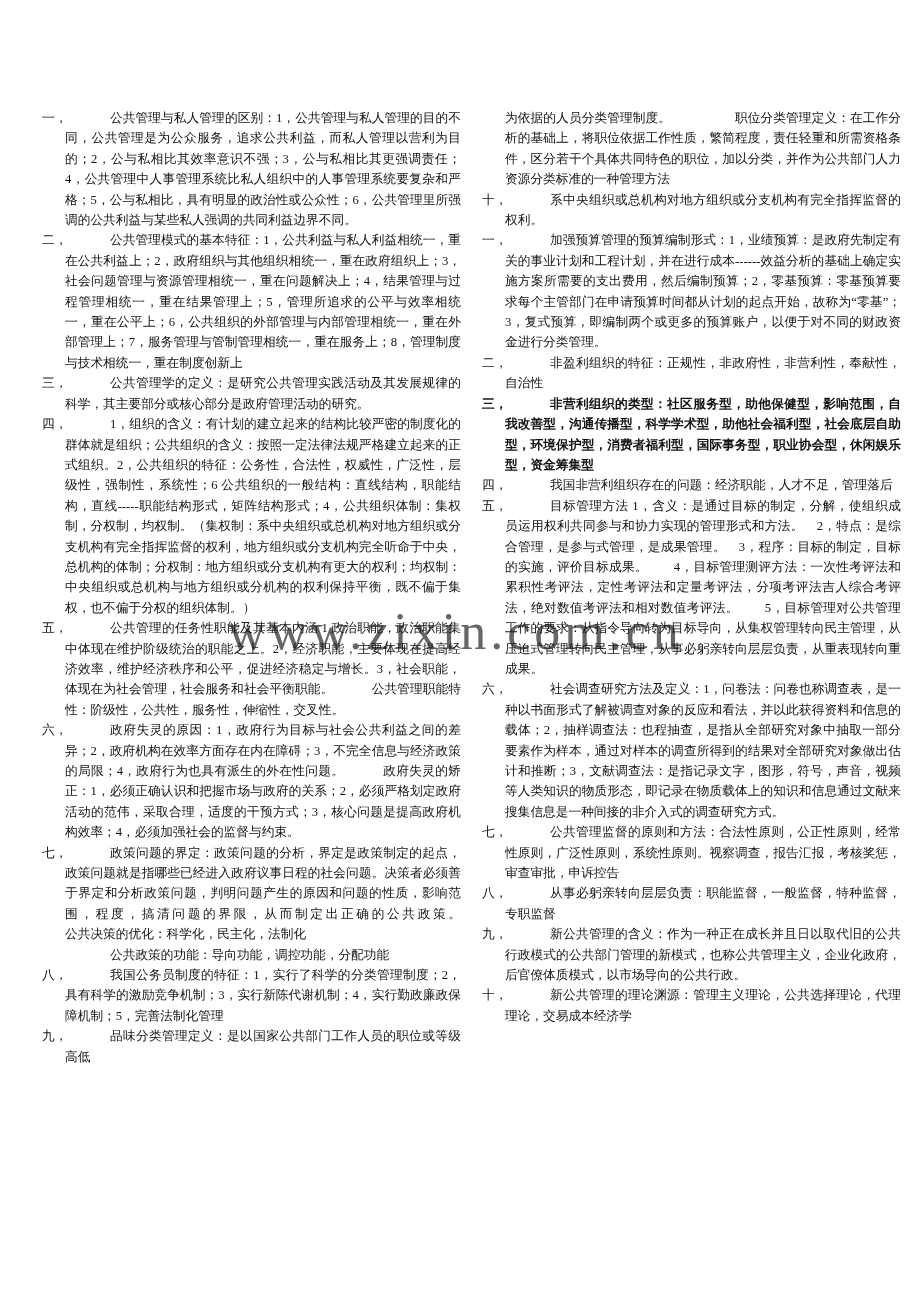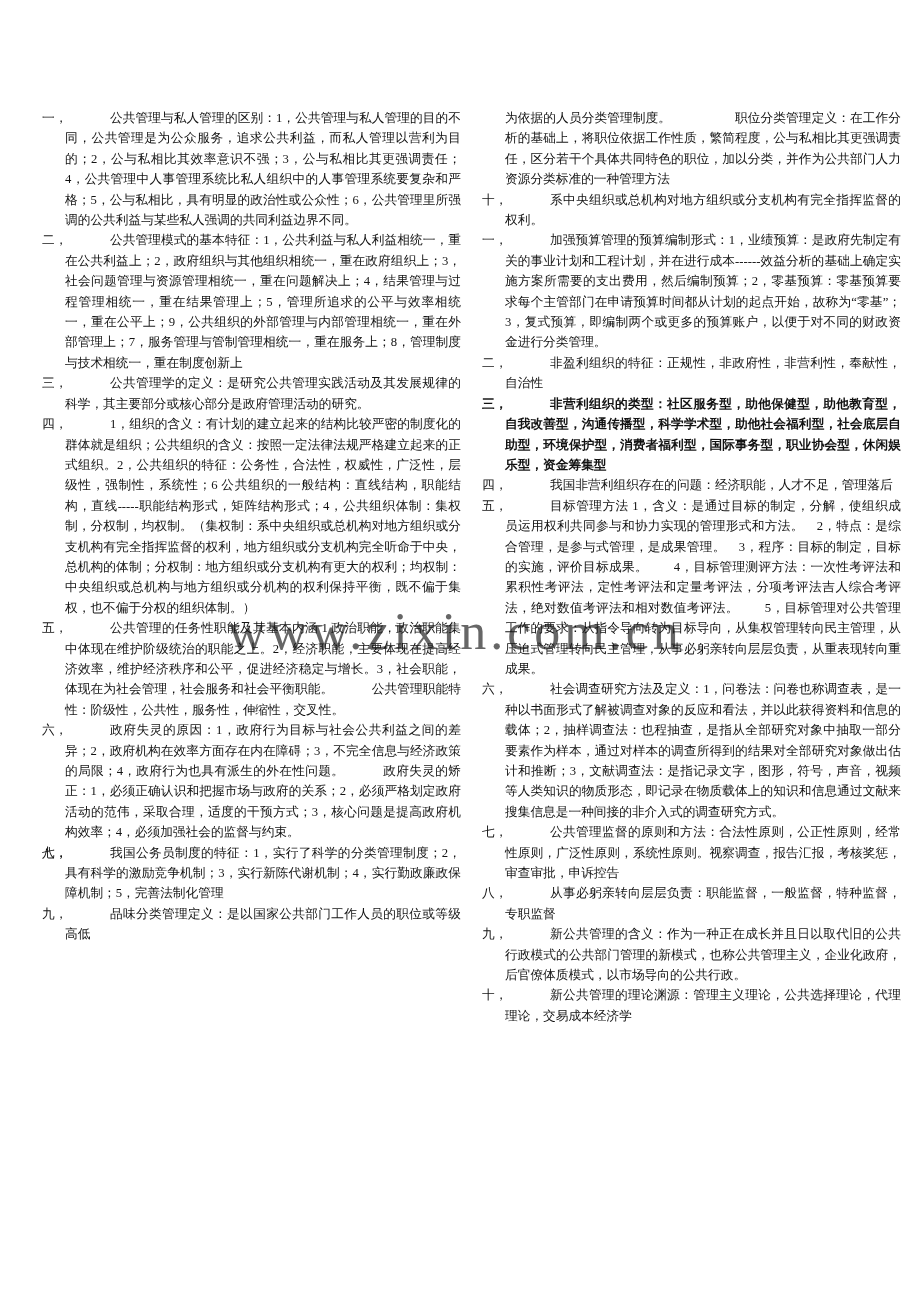--- a/index.html
+++ b/index.html
@@ -32,69 +32,71 @@
 
 <div class="page">
   <div class="watermark">www.zixin.com.cn</div>
   <div class="col col-left">
       <div class="item">
         <span class="marker">一，</span>
         <p class="indent">公共管理与私人管理的区别：1，公共管理与私人管理的目的不同，公共管理是为公众服务，追求公共利益，而私人管理以营利为目的；2，公与私相比其效率意识不强；3，公与私相比其更强调责任；4，公共管理中人事管理系统比私人组织中的人事管理系统要复杂和严格；5，公与私相比，具有明显的政治性或公众性；6，公共管理里所强调的公共利益与某些私人强调的共同利益边界不同。</p>
       </div>
       <div class="item">
         <span class="marker">二，</span>
-        <p class="indent">公共管理模式的基本特征：1，公共利益与私人利益相统一，重在公共利益上；2，政府组织与其他组织相统一，重在政府组织上；3，社会问题管理与资源管理相统一，重在问题解决上；4，结果管理与过程管理相统一，重在结果管理上；5，管理所追求的公平与效率相统一，重在公平上；9，公共组织的外部管理与内部管理相统一，重在外部管理上；7，服务管理与管制管理相统一，重在服务上；8，管理制度与技术相统一，重在制度创新上</p>
+        <p class="indent">公共管理模式的基本特征：1，公共利益与私人利益相统一，重在公共利益上；2，政府组织与其他组织相统一，重在政府组织上；3，社会问题管理与资源管理相统一，重在问题解决上；4，结果管理与过程管理相统一，重在结果管理上；5，管理所追求的公平与效率相统一，重在公平上；6，公共组织的外部管理与内部管理相统一，重在外部管理上；7，服务管理与管制管理相统一，重在服务上；8，管理制度与技术相统一，重在制度创新上</p>
       </div>
       <div class="item">
         <span class="marker">三，</span>
         <p class="indent">公共管理学的定义：是研究公共管理实践活动及其发展规律的科学，其主要部分或核心部分是政府管理活动的研究。</p>
       </div>
       <div class="item">
         <span class="marker">四，</span>
         <p class="indent">1，组织的含义：有计划的建立起来的结构比较严密的制度化的群体就是组织；公共组织的含义：按照一定法律法规严格建立起来的正式组织。2，公共组织的特征：公务性，合法性，权威性，广泛性，层级性，强制性，系统性；6 公共组织的一般结构：直线结构，职能结构，直线-----职能结构形式，矩阵结构形式；4，公共组织体制：集权制，分权制，均权制。（集权制：系中央组织或总机构对地方组织或分支机构有完全指挥监督的权利，地方组织或分支机构完全听命于中央，总机构的体制；分权制：地方组织或分支机构有更大的权利；均权制：中央组织或总机构与地方组织或分机构的权利保持平衡，既不偏于集权，也不偏于分权的组织体制。）</p>
       </div>
       <div class="item">
         <span class="marker">五，</span>
         <p class="indent">公共管理的任务性职能及其基本内涵 1 政治职能，政治职能集中体现在维护阶级统治的职能之上。2，经济职能，主要体现在提高经济效率，维护经济秩序和公平，促进经济稳定与增长。3，社会职能，体现在为社会管理，社会服务和社会平衡职能。　　　公共管理职能特性：阶级性，公共性，服务性，伸缩性，交叉性。</p>
       </div>
       <div class="item">
         <span class="marker">六，</span>
         <p class="indent">政府失灵的原因：1，政府行为目标与社会公共利益之间的差异；2，政府机构在效率方面存在内在障碍；3，不完全信息与经济政策的局限；4，政府行为也具有派生的外在性问题。　　　政府失灵的矫正：1，必须正确认识和把握市场与政府的关系；2，必须严格划定政府活动的范伟，采取合理，适度的干预方式；3，核心问题是提高政府机构效率；4，必须加强社会的监督与约束。</p>
       </div>
       <div class="item">
         <span class="marker">七，</span>
+        <p class="indent">政策问题的界定：政策问题的分析，界定是政策制定的起点，政策问题就是指哪些已经进入政府议事日程的社会问题。决策者必须善于界定和分析政策问题，判明问题产生的原因和问题的性质，影响范围，程度，搞清问题的界限，从而制定出正确的公共政策。　　　　　　　公共决策的优化：科学化，民主化，法制化</p>
+        <p class="indent">公共政策的功能：导向功能，调控功能，分配功能</p>
       </div>
       <div class="item">
         <span class="marker">八，</span>
         <p class="indent">我国公务员制度的特征：1，实行了科学的分类管理制度；2，具有科学的激励竞争机制；3，实行新陈代谢机制；4，实行勤政廉政保障机制；5，完善法制化管理</p>
       </div>
       <div class="item">
         <span class="marker">九，</span>
         <p class="indent">品味分类管理定义：是以国家公共部门工作人员的职位或等级高低</p>
       </div>
     </div>
   <div class="col col-right">
       <div class="item">
-        <p class="">为依据的人员分类管理制度。　　　　　职位分类管理定义：在工作分析的基础上，将职位依据工作性质，繁简程度，公与私相比其更强调责任，区分若干个具体共同特色的职位，加以分类，并作为公共部门人力资源分类标准的一种管理方法</p>
+        <p class="">为依据的人员分类管理制度。　　　　　职位分类管理定义：在工作分析的基础上，将职位依据工作性质，繁简程度，责任轻重和所需资格条件，区分若干个具体共同特色的职位，加以分类，并作为公共部门人力资源分类标准的一种管理方法</p>
       </div>
       <div class="item">
         <span class="marker">十，</span>
         <p class="indent">系中央组织或总机构对地方组织或分支机构有完全指挥监督的权利。</p>
       </div>
       <div class="item">
         <span class="marker">一，</span>
         <p class="indent">加强预算管理的预算编制形式：1，业绩预算：是政府先制定有关的事业计划和工程计划，并在进行成本------效益分析的基础上确定实施方案所需要的支出费用，然后编制预算；2，零基预算：零基预算要求每个主管部门在申请预算时间都从计划的起点开始，故称为“零基”；3，复式预算，即编制两个或更多的预算账户，以便于对不同的财政资金进行分类管理。</p>
       </div>
       <div class="item">
         <span class="marker">二，</span>
         <p class="indent">非盈利组织的特征：正规性，非政府性，非营利性，奉献性，自治性</p>
       </div>
       <div class="item bold">
         <span class="marker">三，</span>
-        <p class="indent">非营利组织的类型：社区服务型，助他保健型，助他教育型，自我改善型，沟通传播型，科学学术型，助他社会福利型，社会底层自助型，环境保护型，消费者福利型，国际事务型，职业协会型，休闲娱乐型，资金筹集型</p>
+        <p class="indent">非营利组织的类型：社区服务型，助他保健型，影响范围，自我改善型，沟通传播型，科学学术型，助他社会福利型，社会底层自助型，环境保护型，消费者福利型，国际事务型，职业协会型，休闲娱乐型，资金筹集型</p>
       </div>
       <div class="item">
         <span class="marker">四，</span>
         <p class="indent">我国非营利组织存在的问题：经济职能，人才不足，管理落后</p>
       </div>
       <div class="item">
         <span class="marker">五，</span>
         <p class="indent">目标管理方法 1，含义：是通过目标的制定，分解，使组织成员运用权利共同参与和协力实现的管理形式和方法。　2，特点：是综合管理，是参与式管理，是成果管理。　3，程序：目标的制定，目标的实施，评价目标成果。　　4，目标管理测评方法：一次性考评法和累积性考评法，定性考评法和定量考评法，分项考评法吉人综合考评法，绝对数值考评法和相对数值考评法。　　5，目标管理对公共管理工作的要求：从指令导向转为目标导向，从集权管理转向民主管理，从压迫式管理转向民主管理，从事必躬亲转向层层负责，从重表现转向重成果。</p>
       </div>
       <div class="item">

